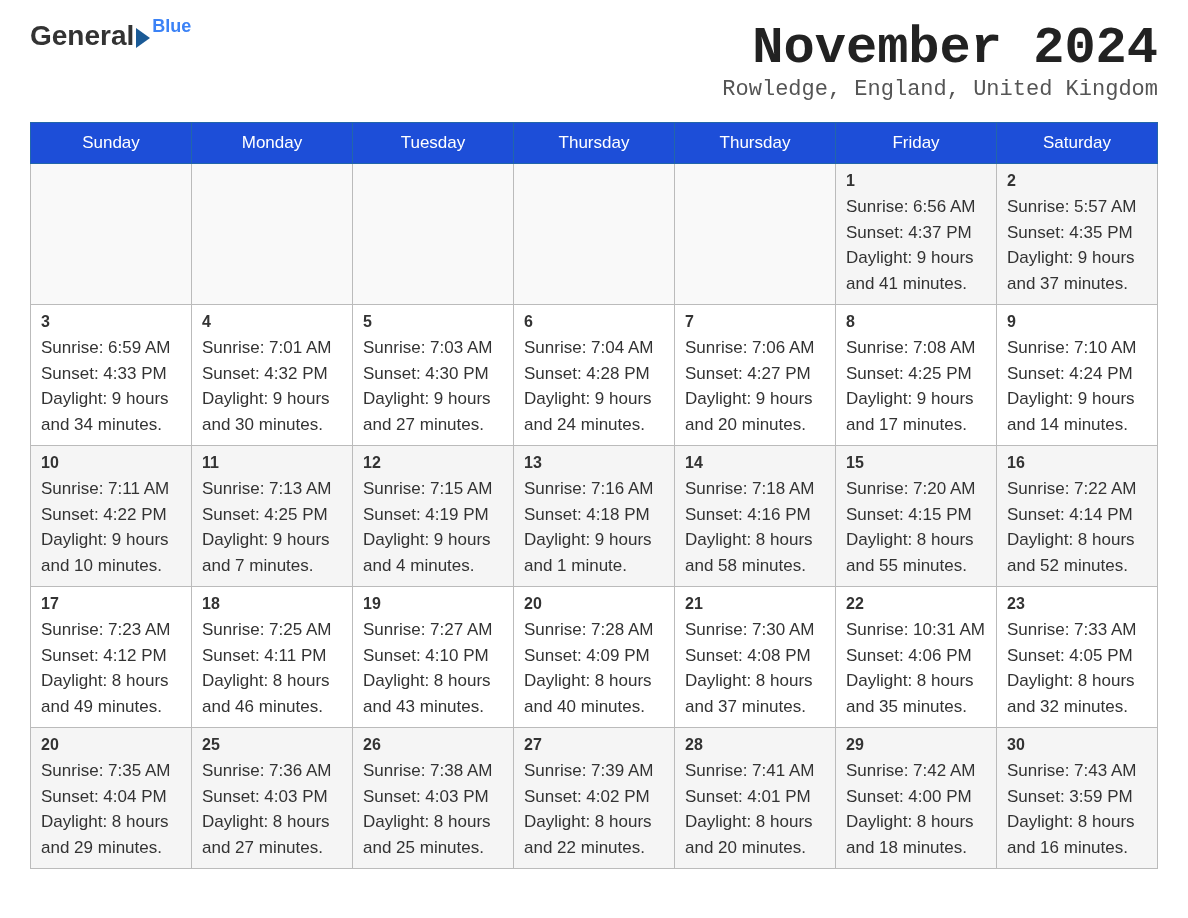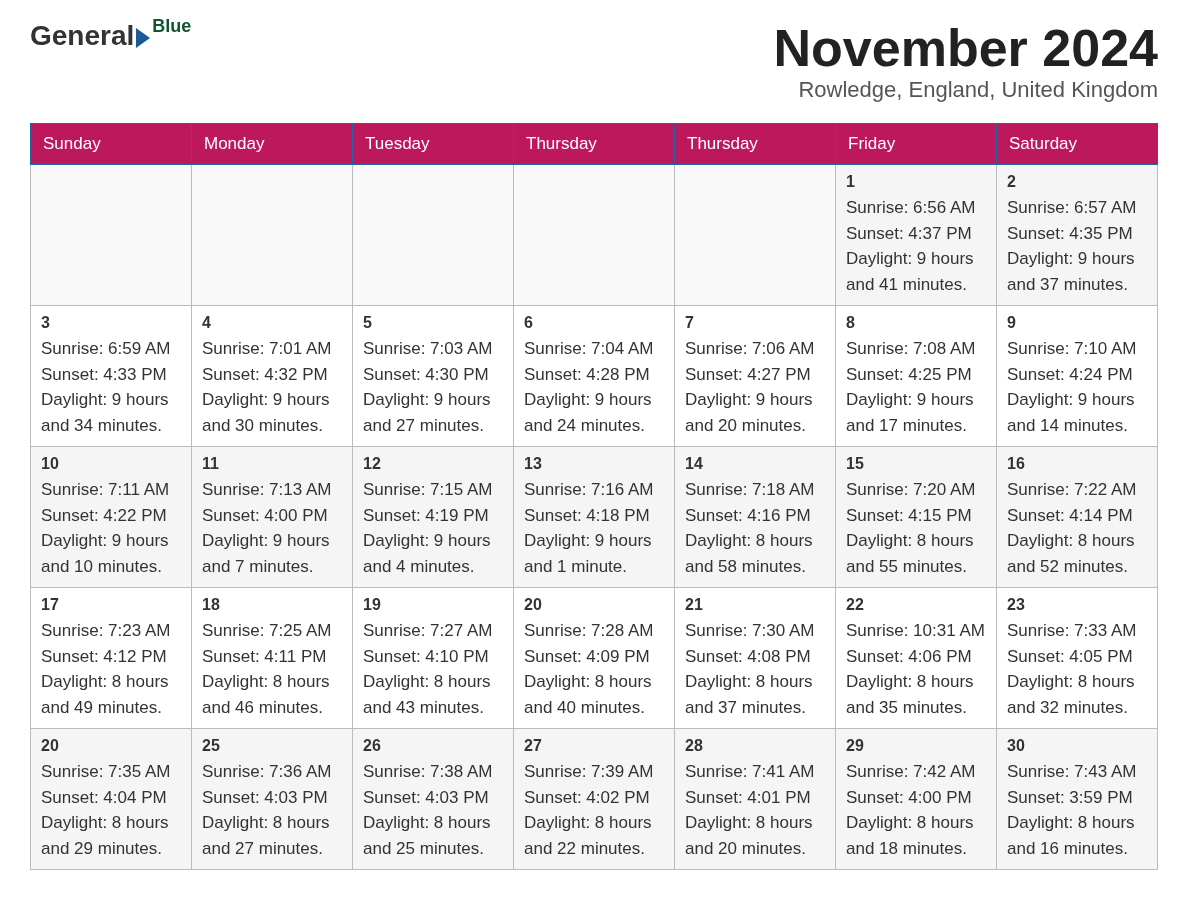--- a/index.html
+++ b/index.html
@@ -33,47 +33,48 @@
       width: 0;
       height: 0;
       border-left: 14px solid #1a5a96;
       border-top: 10px solid transparent;
       border-bottom: 10px solid transparent;
       margin-left: 2px;
       margin-top: 4px;
     }
     .logo-subtitle {
       font-size: 18px;
-      color: #14532d;
+      color: #3b82f6;
       font-weight: bold;
       margin-top: -4px;
       margin-left: 2px;
     }
     .title-section {
       text-align: right;
+      font-family: Liberation Mono, monospace;
     }
     .month-title {
       font-size: 52px;
       font-weight: bold;
       color: #222;
       line-height: 1.1;
     }
     .location {
       font-size: 22px;
       color: #555;
     }
     .calendar {
       width: 100%;
       border-collapse: collapse;
       border: 1px solid #999;
     }
     .calendar th {
-      background-color: #be185d;
+      background-color: #1d4ed8;
       color: #fff;
-      text-align: left;
+      text-align: center;
       padding: 10px 12px;
       font-size: 17px;
       font-weight: normal;
       border: 1px solid #2266aa;
     }
     .calendar td {
       vertical-align: top;
       padding: 8px 10px;
       border: 1px solid #bbb;
       width: 14.28%;
@@ -140,21 +141,21 @@
         <td class="empty-cell"></td>
         <td class="empty-cell"></td>
         <td>
           <div class="day-number">1</div>
           <div class="day-info">Sunrise: 6:56 AM
 Sunset: 4:37 PM
 Daylight: 9 hours and 41 minutes.</div>
         </td>
         <td>
           <div class="day-number">2</div>
-          <div class="day-info">Sunrise: 6:57 AM
+          <div class="day-info">Sunrise: 5:57 AM
 Sunset: 4:35 PM
 Daylight: 9 hours and 37 minutes.</div>
         </td>
       </tr>
       <tr class="week-row-even">
         <td>
           <div class="day-number">3</div>
           <div class="day-info">Sunrise: 6:59 AM
 Sunset: 4:33 PM
 Daylight: 9 hours and 34 minutes.</div>
@@ -199,21 +200,21 @@
       <tr class="week-row-odd">
         <td>
           <div class="day-number">10</div>
           <div class="day-info">Sunrise: 7:11 AM
 Sunset: 4:22 PM
 Daylight: 9 hours and 10 minutes.</div>
         </td>
         <td>
           <div class="day-number">11</div>
           <div class="day-info">Sunrise: 7:13 AM
-Sunset: 4:00 PM
+Sunset: 4:25 PM
 Daylight: 9 hours and 7 minutes.</div>
         </td>
         <td>
           <div class="day-number">12</div>
           <div class="day-info">Sunrise: 7:15 AM
 Sunset: 4:19 PM
 Daylight: 9 hours and 4 minutes.</div>
         </td>
         <td>
           <div class="day-number">13</div>

